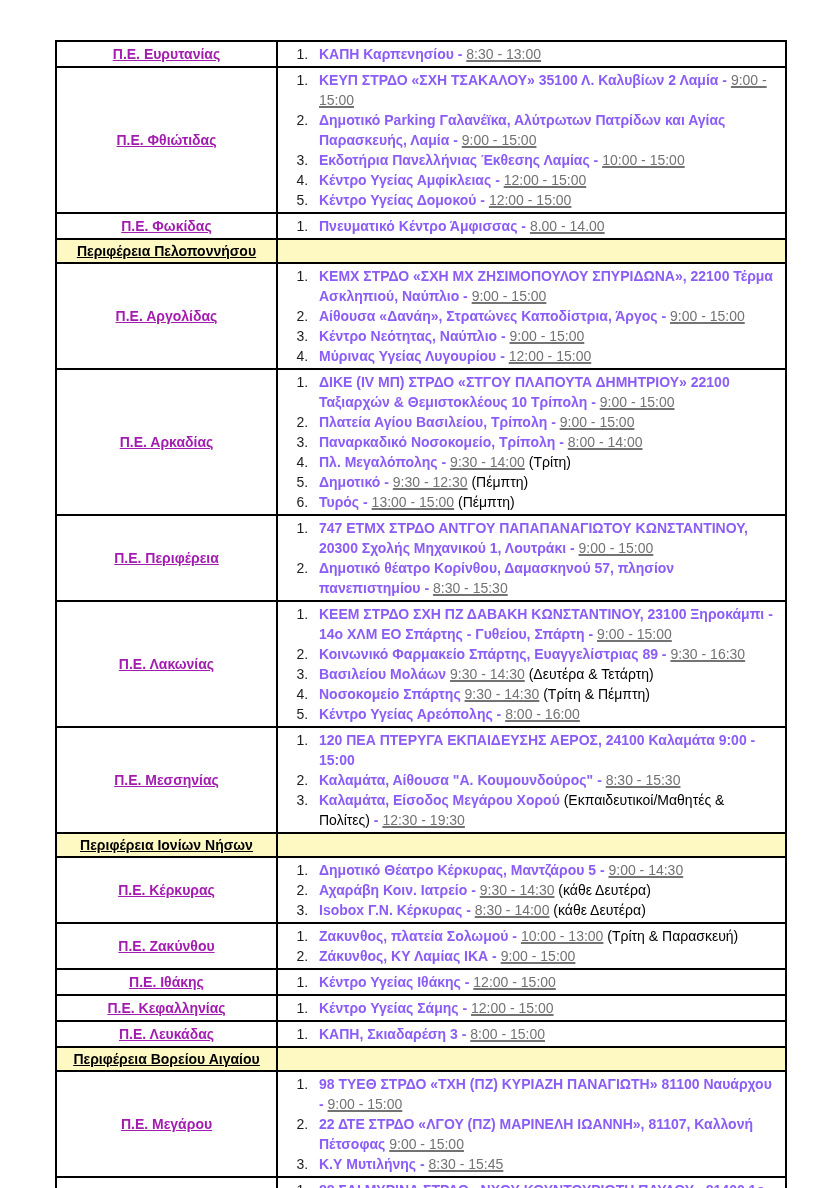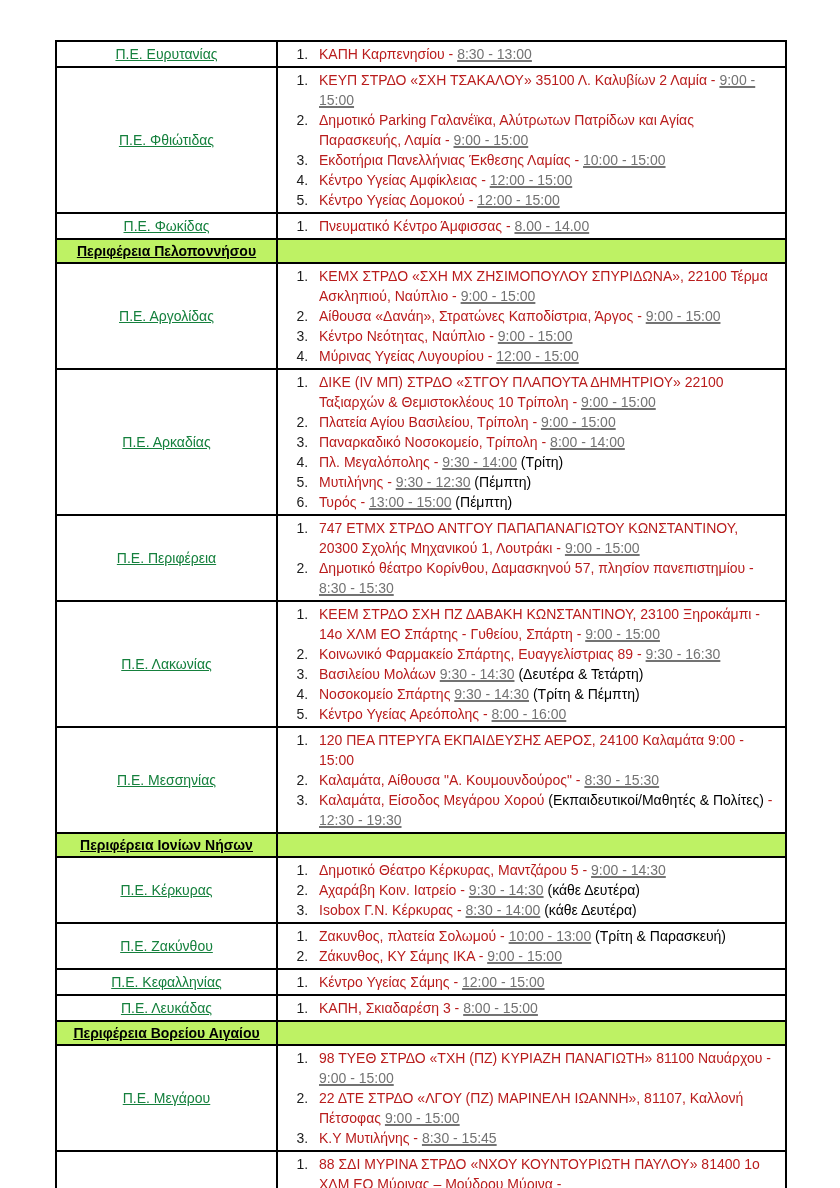--- a/index.html
+++ b/index.html
@@ -3,26 +3,26 @@
 <meta charset="utf-8">
 <style>
   html,body{margin:0;padding:0;}
   body{font-family:"Liberation Sans",sans-serif;}
   .page{position:relative;width:840px;height:1188px;background:#ffffff;overflow:hidden;}
   table.schedule{position:absolute;left:55px;top:40px;width:732px;border-collapse:collapse;table-layout:fixed;
     font-size:14px;line-height:20px;color:#1c1c1c;}
   td{border:2px solid #000;}
   .cell-left{width:211px;text-align:center;vertical-align:middle;padding:1px 4px;}
   .cell-right{vertical-align:middle;padding:2px 6px 2px 0;}
-  .region-link{color:#15803d;font-weight:400;text-decoration:underline;cursor:pointer;text-align:center;}
-  tr.section-row td{background:#bef264;height:22px;padding:0 4px;text-decoration:underline;}
+  .region-link{color:#a21caf;font-weight:700;text-decoration:underline;cursor:pointer;text-align:center;}
+  tr.section-row td{background:#fef9c3;height:22px;padding:0 4px;text-decoration:underline;}
   .section-title{font-weight:700;color:#000;text-decoration:underline;}
   ol.loc-list{margin:0;padding:0 0 0 34px;}
   ol.loc-list li{padding-left:7px;}
-  .seg-plain{color:#b91c1c;}
+  .seg-plain{color:#8b5cf6;font-weight:bold;}
   .seg-time{color:#737373;text-decoration:underline;text-decoration-thickness:1.5px;}
   .seg-note{color:#000000;}
 </style>
 </head>
 <body>
 
 <div class="page">
   <table class="schedule">
     <tbody id="table-body">
         <tr>
@@ -69,21 +69,21 @@
           </td>
         </tr>
         <tr>
           <td class="cell-left"><span class="region-link">Π.Ε. Αρκαδίας</span></td>
           <td class="cell-right">
             <ol class="loc-list">
               <li><span class="seg-plain">ΔΙΚΕ (IV ΜΠ) ΣΤΡΔΟ «ΣΤΓΟΥ ΠΛΑΠΟΥΤΑ ΔΗΜΗΤΡΙΟΥ» 22100 Ταξιαρχών &amp; Θεμιστοκλέους 10 Τρίπολη - </span><span class="seg-time">9:00 - 15:00</span></li>
               <li><span class="seg-plain">Πλατεία Αγίου Βασιλείου, Τρίπολη - </span><span class="seg-time">9:00 - 15:00</span></li>
               <li><span class="seg-plain">Παναρκαδικό Νοσοκομείο, Τρίπολη - </span><span class="seg-time">8:00 - 14:00</span></li>
               <li><span class="seg-plain">Πλ. Μεγαλόπολης - </span><span class="seg-time">9:30 - 14:00</span><span class="seg-plain"> </span><span class="seg-note">(Τρίτη)</span></li>
-              <li><span class="seg-plain">Μυτιλήνης - </span><span class="seg-time">9:30 - 12:30</span><span class="seg-plain"> </span><span class="seg-note">(Πέμπτη)</span></li>
+              <li><span class="seg-plain">Δημοτικό - </span><span class="seg-time">9:30 - 12:30</span><span class="seg-plain"> </span><span class="seg-note">(Πέμπτη)</span></li>
               <li><span class="seg-plain">Τυρός - </span><span class="seg-time">13:00 - 15:00</span><span class="seg-plain"> </span><span class="seg-note">(Πέμπτη)</span></li>
             </ol>
           </td>
         </tr>
         <tr>
           <td class="cell-left"><span class="region-link">Π.Ε. Περιφέρεια</span></td>
           <td class="cell-right">
             <ol class="loc-list">
               <li><span class="seg-plain">747 ΕΤΜΧ ΣΤΡΔΟ ΑΝΤΓΟΥ ΠΑΠΑΠΑΝΑΓΙΩΤΟΥ ΚΩΝΣΤΑΝΤΙΝΟΥ, 20300 Σχολής Μηχανικού 1, Λουτράκι - </span><span class="seg-time">9:00 - 15:00</span></li>
               <li><span class="seg-plain">Δημοτικό θέατρο Κορίνθου, Δαμασκηνού 57, πλησίον πανεπιστημίου - </span><span class="seg-time">8:30 - 15:30</span></li>
@@ -124,21 +124,29 @@
               <li><span class="seg-plain">Αχαράβη Κοιν. Ιατρείο - </span><span class="seg-time">9:30 - 14:30</span><span class="seg-plain"> </span><span class="seg-note">(κάθε Δευτέρα)</span></li>
               <li><span class="seg-plain">Isobox Γ.Ν. Κέρκυρας - </span><span class="seg-time">8:30 - 14:00</span><span class="seg-plain"> </span><span class="seg-note">(κάθε Δευτέρα)</span></li>
             </ol>
           </td>
         </tr>
         <tr>
           <td class="cell-left"><span class="region-link">Π.Ε. Ζακύνθου</span></td>
           <td class="cell-right">
             <ol class="loc-list">
               <li><span class="seg-plain">Ζακυνθος, πλατεία Σολωμού - </span><span class="seg-time">10:00 - 13:00</span><span class="seg-plain"> </span><span class="seg-note">(Τρίτη &amp; Παρασκευή)</span></li>
-              <li><span class="seg-plain">Ζάκυνθος, ΚΥ Σάμης ΙΚΑ - </span><span class="seg-time">9:00 - 15:00</span></li>
+              <li><span class="seg-plain">Ζάκυνθος, ΚΥ Λαμίας ΙΚΑ - </span><span class="seg-time">9:00 - 15:00</span></li>
+            </ol>
+          </td>
+        </tr>
+        <tr>
+          <td class="cell-left"><span class="region-link">Π.Ε. Ιθάκης</span></td>
+          <td class="cell-right">
+            <ol class="loc-list">
+              <li><span class="seg-plain">Κέντρο Υγείας Ιθάκης - </span><span class="seg-time">12:00 - 15:00</span></li>
             </ol>
           </td>
         </tr>
         <tr>
           <td class="cell-left"><span class="region-link">Π.Ε. Κεφαλληνίας</span></td>
           <td class="cell-right">
             <ol class="loc-list">
               <li><span class="seg-plain">Κέντρο Υγείας Σάμης - </span><span class="seg-time">12:00 - 15:00</span></li>
             </ol>
           </td>

